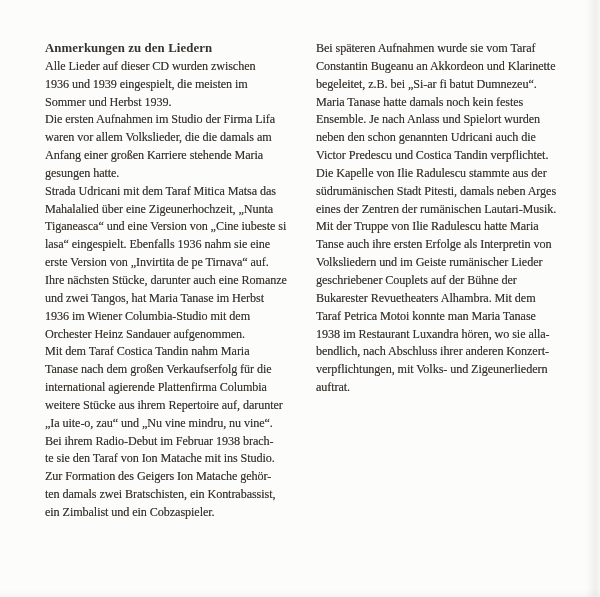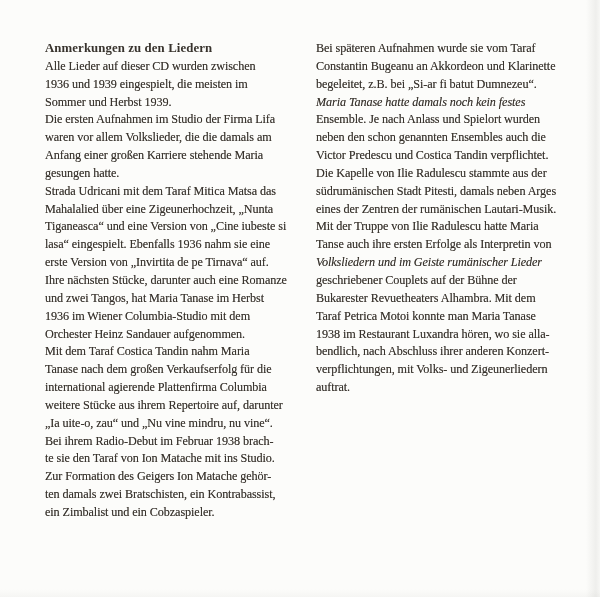--- a/index.html
+++ b/index.html
@@ -80,30 +80,30 @@
         <div class="line" style="word-spacing: 0px;">Zur Formation des Geigers Ion Matache gehör-</div>
         <div class="line" style="word-spacing: 0px;">ten damals zwei Bratschisten, ein Kontrabassist,</div>
         <div class="line para-end">ein Zimbalist und ein Cobzaspieler.</div>
       </div>
   </div>
   <div class="col right">
     <div class="lines">
         <div class="line" style="word-spacing: 0px;">Bei späteren Aufnahmen wurde sie vom Taraf</div>
         <div class="line" style="word-spacing: 0px;">Constantin Bugeanu an Akkordeon und Klarinette</div>
         <div class="line para-end">begeleitet, z.B. bei „Si-ar fi batut Dumnezeu“.</div>
-        <div class="line" style="word-spacing: 0px; font-style: italic;">Maria Tanase hatte damals noch kein festes</div>
+        <div class="line" style="word-spacing: 0px;">Maria Tanase hatte damals noch kein festes</div>
         <div class="line" style="word-spacing: 0px;">Ensemble. Je nach Anlass und Spielort wurden</div>
-        <div class="line" style="word-spacing: 0px;">neben den schon genannten Ensembles auch die</div>
+        <div class="line" style="word-spacing: 0px;">neben den schon genannten Udricani auch die</div>
         <div class="line" style="word-spacing: 0px;">Victor Predescu und Costica Tandin verpflichtet.</div>
         <div class="line" style="word-spacing: 0px;">Die Kapelle von Ilie Radulescu stammte aus der</div>
         <div class="line" style="word-spacing: 0px;">südrumänischen Stadt Pitesti, damals neben Arges</div>
         <div class="line" style="word-spacing: 0px;">eines der Zentren der rumänischen Lautari-Musik.</div>
         <div class="line" style="word-spacing: 0px;">Mit der Truppe von Ilie Radulescu hatte Maria</div>
         <div class="line" style="word-spacing: 0px;">Tanse auch ihre ersten Erfolge als Interpretin von</div>
-        <div class="line" style="word-spacing: 0px; font-style: italic;">Volksliedern und im Geiste rumänischer Lieder</div>
+        <div class="line" style="word-spacing: 0px;">Volksliedern und im Geiste rumänischer Lieder</div>
         <div class="line" style="word-spacing: 0px;">geschriebener Couplets auf der Bühne der</div>
         <div class="line" style="word-spacing: 0px;">Bukarester Revuetheaters Alhambra. Mit dem</div>
         <div class="line" style="word-spacing: 0px;">Taraf Petrica Motoi konnte man Maria Tanase</div>
         <div class="line" style="word-spacing: 0px;">1938 im Restaurant Luxandra hören, wo sie alla-</div>
         <div class="line" style="word-spacing: 0px;">bendlich, nach Abschluss ihrer anderen Konzert-</div>
         <div class="line" style="word-spacing: 0px;">verpflichtungen, mit Volks- und Zigeunerliedern</div>
         <div class="line para-end">auftrat.</div>
       </div>
   </div>
   <div class="edge-shadow"></div>

